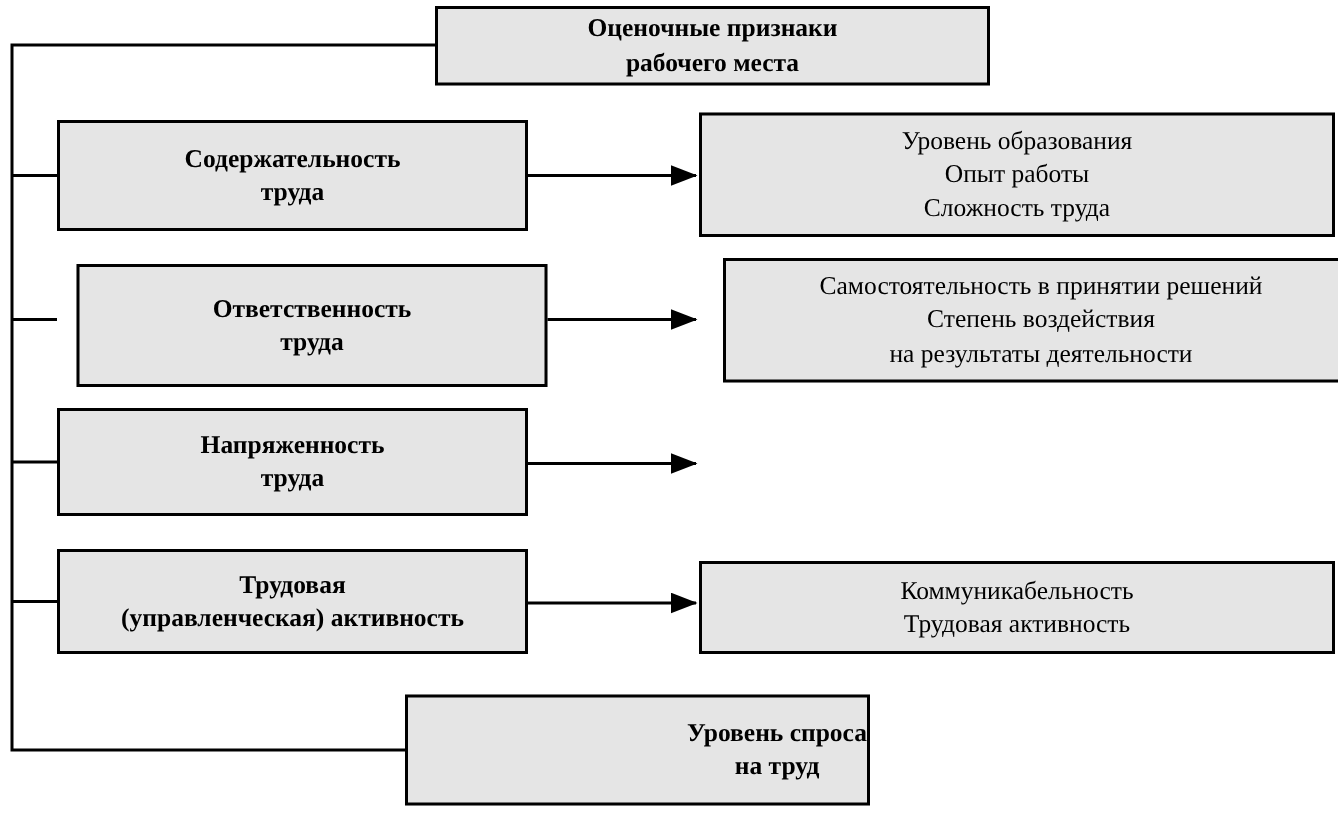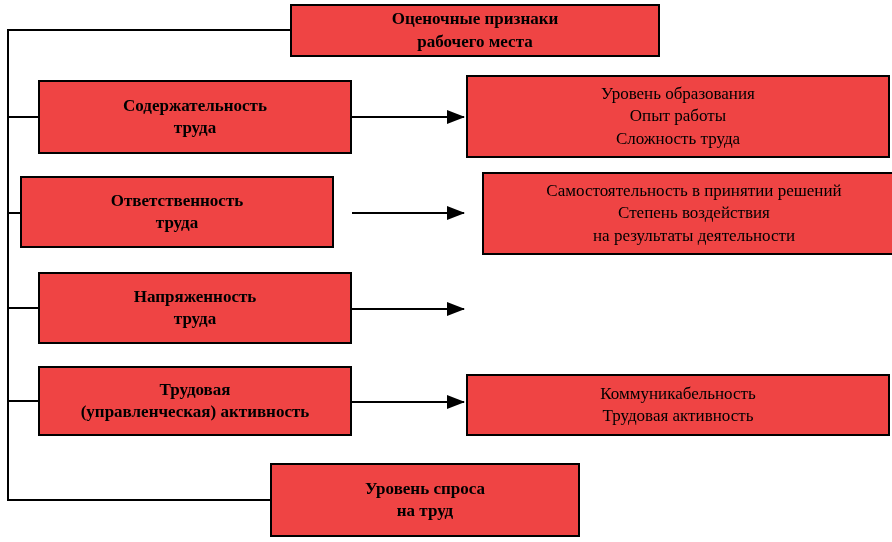--- a/index.html
+++ b/index.html
@@ -13,21 +13,21 @@
     overflow: hidden;
   }
   svg.connectors {
     position: absolute;
     left: 0; top: 0;
     width: 892px; height: 542px;
   }
   .box {
     position: absolute;
     border: 2px solid #000;
-    background: #ef4444;
+    background: #e5e5e5;
     display: flex;
     align-items: center;
     justify-content: center;
     text-align: center;
     font-size: 17px;
     line-height: 1.3;
   }
   .box .txt { white-space: pre-line; }
   .bold { font-weight: bold; }
 </style>
@@ -59,21 +59,21 @@
   <div class="box bold" style="left:290px; top:4px; width:370px; height:53px;">
     <span class="txt">Оценочные признаки
 рабочего места</span>
   </div>
 
   <div class="box bold" style="left:38px; top:80px; width:314px; height:74px;">
     <span class="txt">Содержательность
 труда</span>
   </div>
 
-  <div class="box bold" style="left:20px; top:176px; width:314px; height:72px;">
+  <div class="box bold" style="left:51px; top:176px; width:314px; height:82px;">
     <span class="txt">Ответственность
 труда</span>
   </div>
 
   <div class="box bold" style="left:38px; top:272px; width:314px; height:72px;">
     <span class="txt">Напряженность
 труда</span>
   </div>
 
   <div class="box bold" style="left:38px; top:366px; width:314px; height:70px;">
@@ -92,18 +92,18 @@
 Степень воздействия
 на результаты деятельности</span>
   </div>
 
 
   <div class="box" style="left:466px; top:374px; width:424px; height:62px;">
     <span class="txt">Коммуникабельность
 Трудовая активность</span>
   </div>
 
-  <div class="box bold" style="left:270px; top:463px; width:310px; height:74px;">
+  <div class="box bold" style="left:270px; top:463px; width:310px; height:74px;justify-content:flex-end;">
     <span class="txt">Уровень спроса
 на труд</span>
   </div>
 
 </div>
 
 </body></html>

